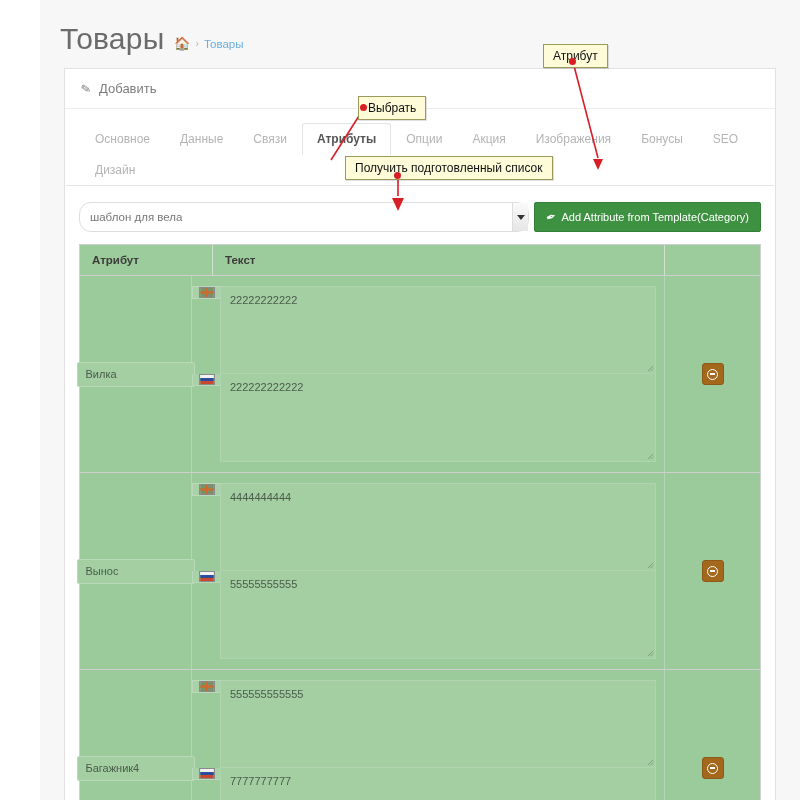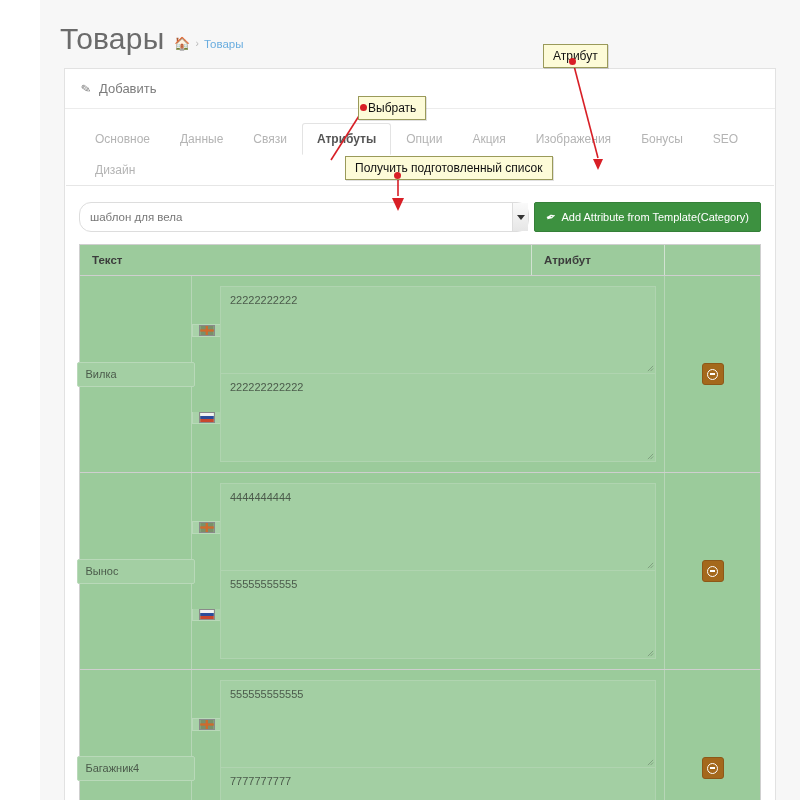--- a/index.html
+++ b/index.html
@@ -145,21 +145,21 @@
     font-size:11px; color:#4b5b4b;
     padding:0 8px;
     font-family:"Liberation Sans", sans-serif;
   }
   .cell-text {
     flex:1; padding:10px 8px 10px 0;
     border-right:1px solid #b7d6b7;
     display:flex; flex-direction:column;
   }
   .lang-block {
-    display:flex; align-items:center;
+    display:flex; align-items:flex-start;
   }
   .lang-gutter {
     width:28px; min-width:28px;
     background:#a9d2a9;
     border:1px solid #b9d9b9;
     border-right:none;
     display:flex; align-items:center; justify-content:center;
   }
   .lang-block + .lang-block .lang-gutter { border-top:none; }
   .ta {
@@ -261,22 +261,22 @@
       </div>
       <div class="tmpl-btn">
         <span class="wand">✒</span>
         <span>Add Attribute from Template(Category)</span>
       </div>
     </div>
 
     <div class="attr-table">
 
       <div class="attr-thead">
+        <div class="th th-attr">Атрибут</div>
         <div class="th th-text">Текст</div>
-        <div class="th th-attr">Атрибут</div>
         <div class="th th-act"></div>
       </div>
 
       <div class="attr-row">
         <div class="cell-attr">
           <input class="attr-input" value="Вилка" style="">
         </div>
         <div class="cell-text">
           <div class="lang-block">
             <div class="lang-gutter">

